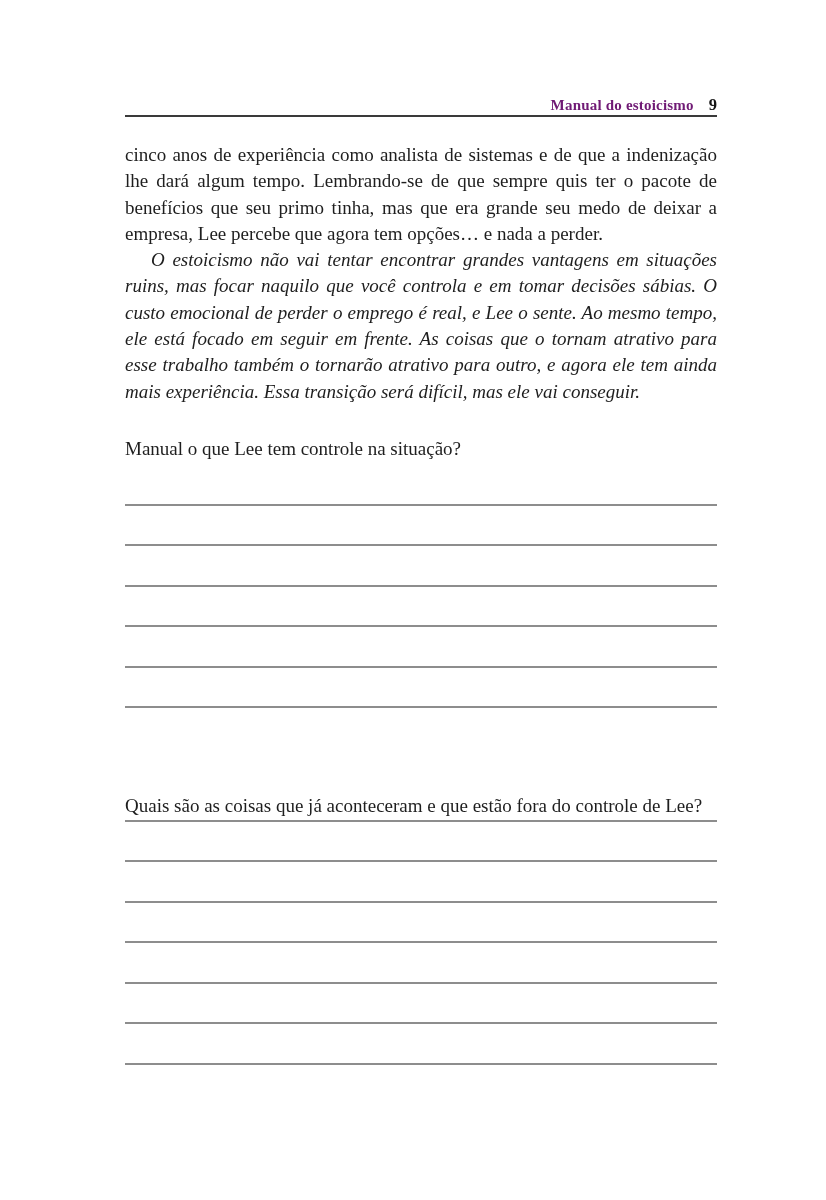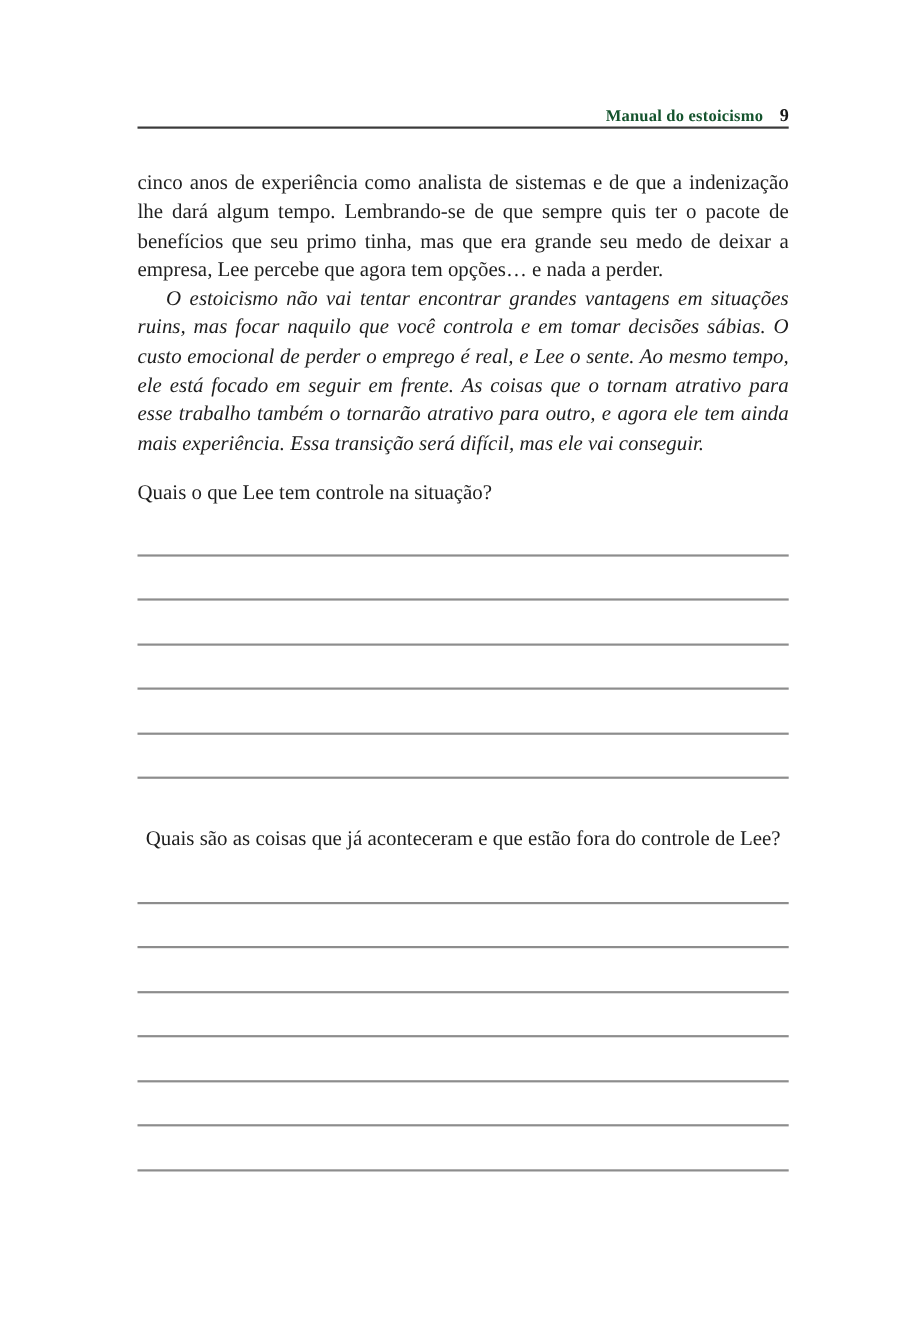--- a/index.html
+++ b/index.html
@@ -25,21 +25,21 @@
     width: 592px;
     display: flex;
     justify-content: flex-end;
     align-items: baseline;
     gap: 15px;
   }
   .running-title {
     font-size: 15px;
     font-weight: 700;
     letter-spacing: 0.2px;
-    color: #14532d;
+    color: #701a75;
   }
   .page-number {
     font-size: 16.5px;
     font-weight: 700;
     color: #161616;
   }
   .header-rule {
     position: absolute;
     left: 125px;
     top: 115px;
@@ -51,41 +51,40 @@
   
   .body-text {
     position: absolute;
     left: 125px;
     top: 142px;
     width: 592px;
     font-size: 19px;
     line-height: 26.3px;
     text-align: justify;
     color: #1e1e1e;
-    margin-top: 12px;
   }
   .body-text p {
     margin: 0;
   }
   .para-indent {
     text-indent: 26px;
     font-style: italic;
   }
 
   
   .question {
     position: absolute;
     left: 125px;
     width: 592px;
     font-size: 19px;
     line-height: 24px;
     color: #1e1e1e;
   }
   .question-1 { top: 437px; }
-  .question-2 { top: 751px; text-align: center; }
+  .question-2 { top: 794px; }
 
   
   .answer-lines {
     position: absolute;
     left: 125px;
     width: 592px;
   }
   .answer-lines-1 { top: 465px; }
   .answer-lines-2 { top: 781px; }
   .answer-line {
@@ -103,21 +102,21 @@
     <span class="running-title">Manual do estoicismo</span>
     <span class="page-number">9</span>
   </div>
   <div class="header-rule"></div>
 
   <div class="body-text">
     <p>cinco anos de experiência como analista de sistemas e de que a indenização lhe dará algum tempo. Lembrando-se de que sempre quis ter o pacote de benefícios que seu primo tinha, mas que era grande seu medo de deixar a empresa, Lee percebe que agora tem opções… e nada a perder.</p>
     <p class="para-indent">O estoicismo não vai tentar encontrar grandes vantagens em situações ruins, mas focar naquilo que você controla e em tomar decisões sábias. O custo emocional de perder o emprego é real, e Lee o sente. Ao mesmo tempo, ele está focado em seguir em frente. As coisas que o tornam atrativo para esse trabalho também o tornarão atrativo para outro, e agora ele tem ainda mais experiência. Essa transição será difícil, mas ele vai conseguir.</p>
   </div>
 
-  <div class="question question-1">Quais o que Lee tem controle na situação?</div>
+  <div class="question question-1">Manual o que Lee tem controle na situação?</div>
 
   <div class="answer-lines answer-lines-1">
       <div class="answer-line"></div>
       <div class="answer-line"></div>
       <div class="answer-line"></div>
       <div class="answer-line"></div>
       <div class="answer-line"></div>
       <div class="answer-line"></div>
     </div>
 

